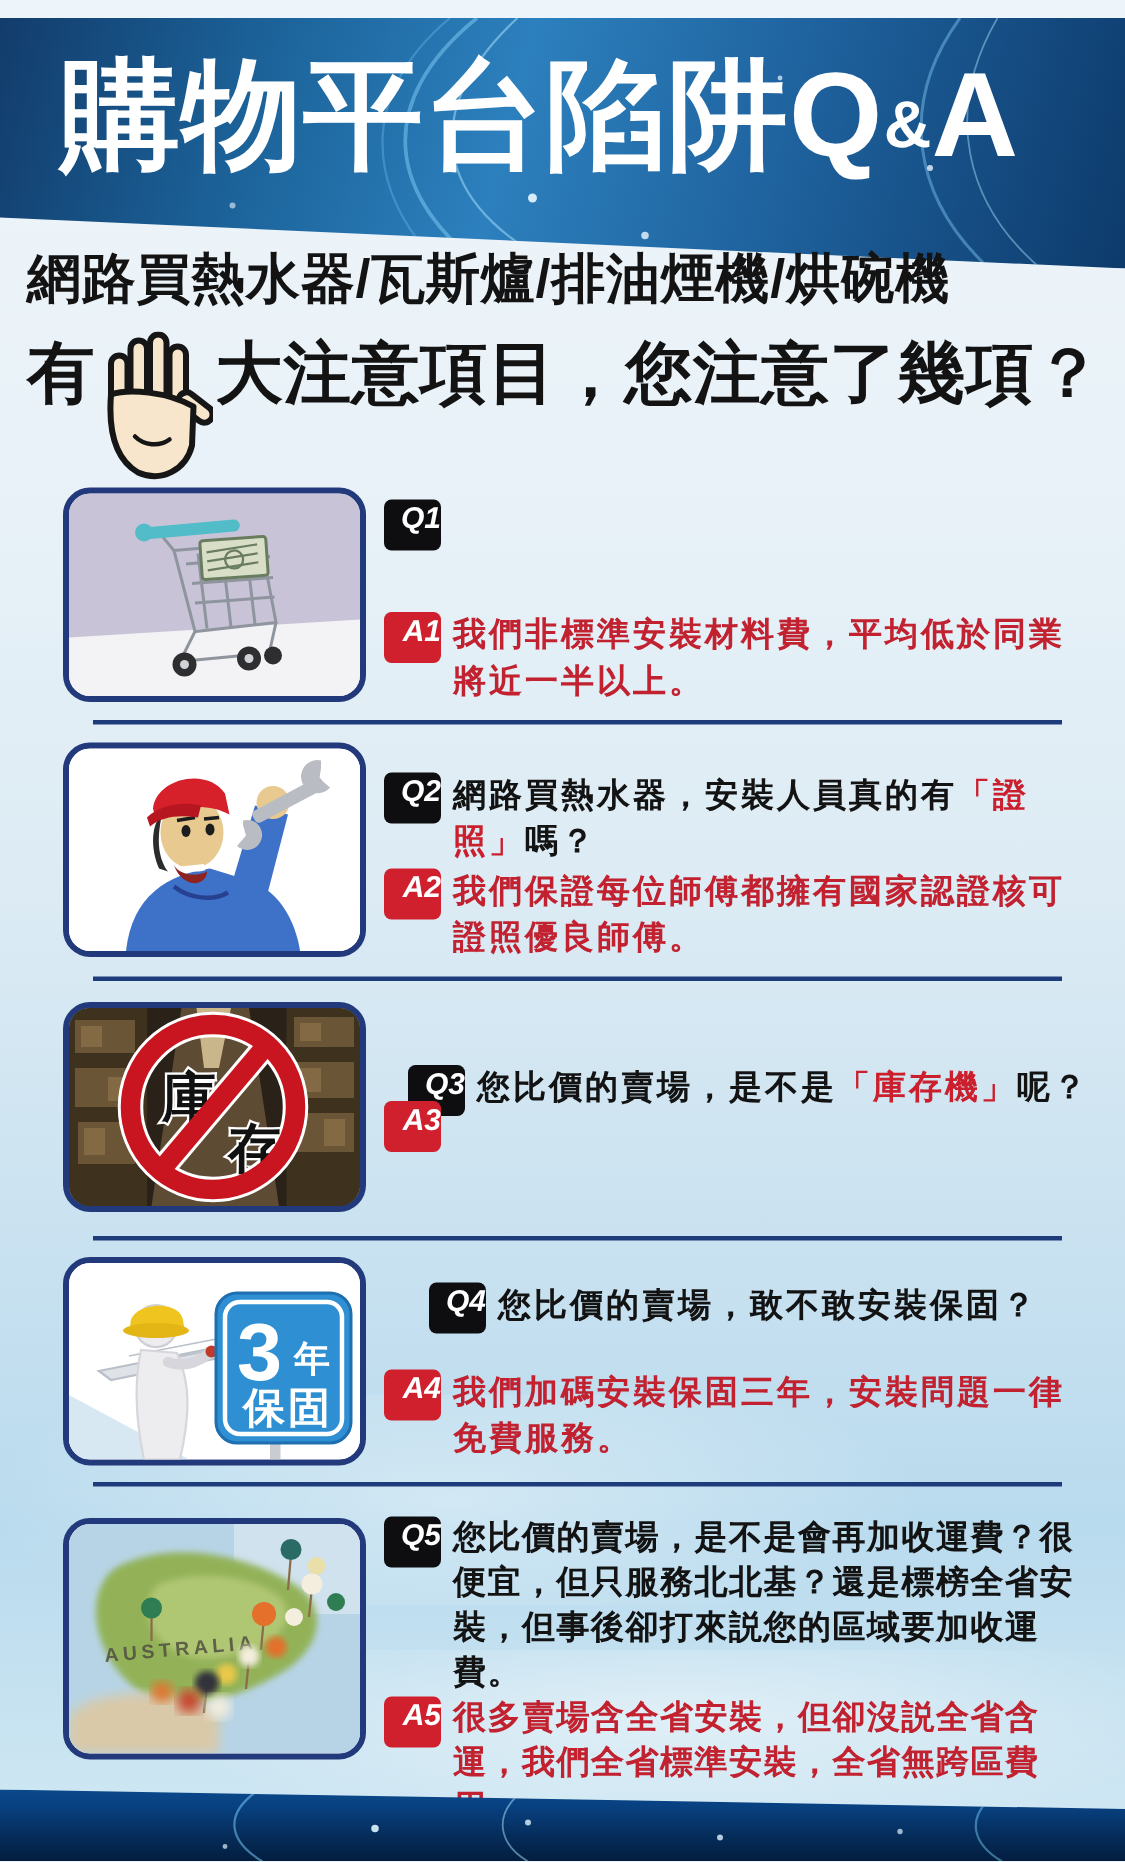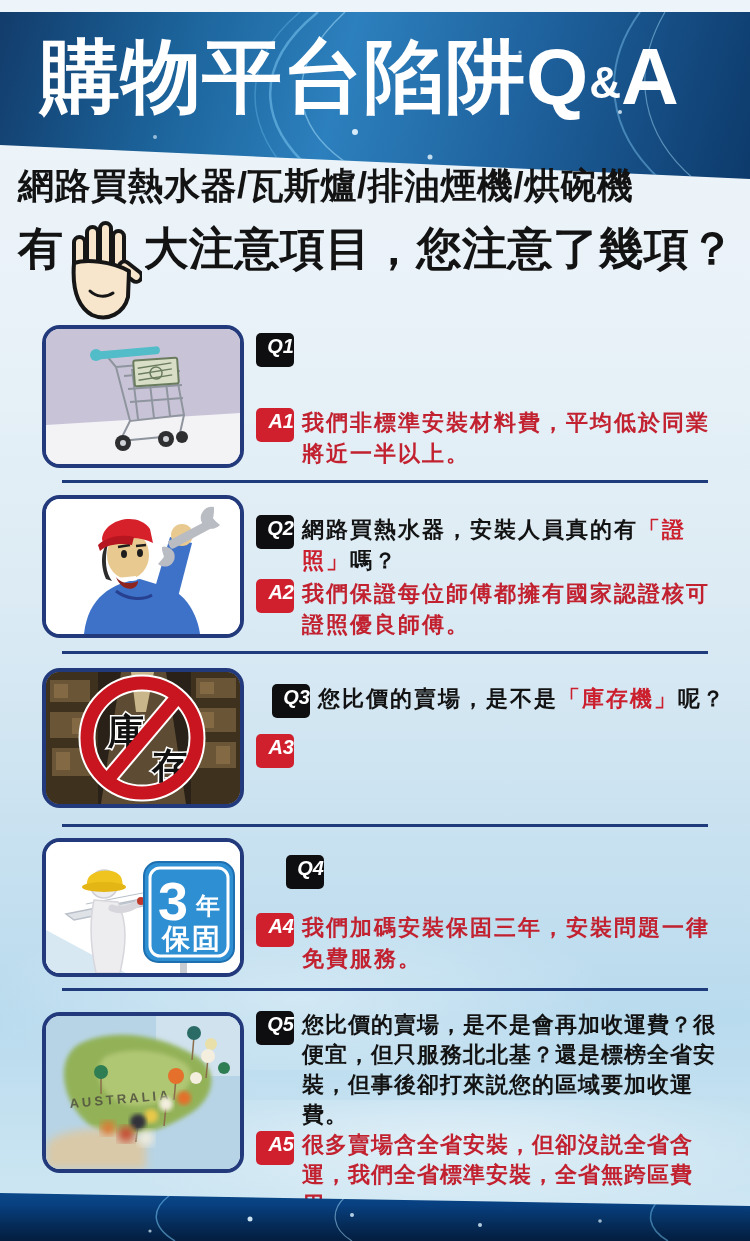--- a/index.html
+++ b/index.html
@@ -194,21 +194,21 @@
           <rect x="154" y="10" width="14" height="12"></rect>
       </g>
       <line x1="134" y1="22" x2="58" y2="112" stroke="#ffffff" stroke-width="17"></line>
       <circle cx="96" cy="66" r="55" fill="none" stroke="#ffffff" stroke-width="17"></circle>
       <text x="62" y="72" font-size="36" font-weight="bold" fill="#111111" stroke="#ffffff" stroke-width="3" paint-order="stroke">庫</text>
       <text x="106" y="106" font-size="36" font-weight="bold" fill="#111111" stroke="#ffffff" stroke-width="3" paint-order="stroke">存</text>
       <circle cx="96" cy="66" r="55" fill="none" stroke="#c8151f" stroke-width="13"></circle>
       <line x1="134" y1="22" x2="58" y2="112" stroke="#c8151f" stroke-width="13"></line>
     </svg>
   </div>
-  <div class="qa-col" style="top:683px;padding-left:16px;">
+  <div class="qa-col" style="top:709px;padding-left:16px;">
     <div class="qa-row">
       <span class="badge q-badge">Q3</span>
       <span class="qtext"><span>您比價的賣場，是不是</span><span class="red">「庫存機」</span><span>呢？</span></span>
     </div>
   </div>
   <div class="qa-col" style="top:733px;">
     <div class="qa-row">
       <span class="badge a-badge">A3</span>
     </div>
   </div>
@@ -231,20 +231,21 @@
       <rect x="98" y="20" width="90" height="100" rx="14" fill="#2e8fd2" stroke="#1d6faf" stroke-width="2"></rect>
       <rect x="104" y="26" width="78" height="88" rx="10" fill="none" stroke="#ffffff" stroke-width="3"></rect>
       <text x="112" y="78" font-size="54" font-weight="bold" fill="#ffffff">3</text>
       <text x="150" y="72" font-size="24" font-weight="bold" fill="#ffffff">年</text>
       <text x="116" y="106" font-size="28" font-weight="bold" fill="#ffffff" letter-spacing="2">保固</text>
     </svg>
   </div>
   <div class="qa-col" style="top:854px;margin-left:30px;">
     <div class="qa-row">
       <span class="badge q-badge">Q4</span>
+      <span class="qtext"><span>您比價的賣場，敢不敢安裝保固？</span></span>
     </div>
   </div>
   <div class="qa-col" style="top:912px;">
     <div class="qa-row">
       <span class="badge a-badge">A4</span>
       <span class="atext">我們加碼安裝保固三年，安裝問題一律免費服務。</span>
     </div>
   </div>
   <div class="sep" style="top:988px;"></div>
 

